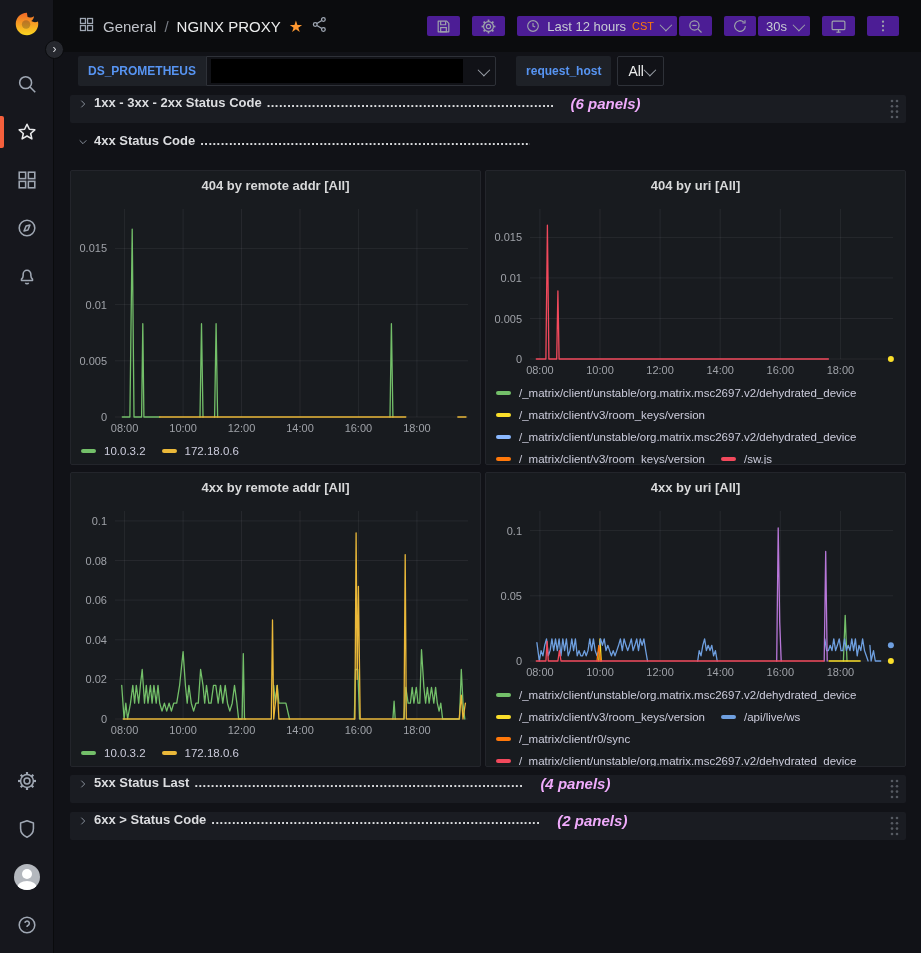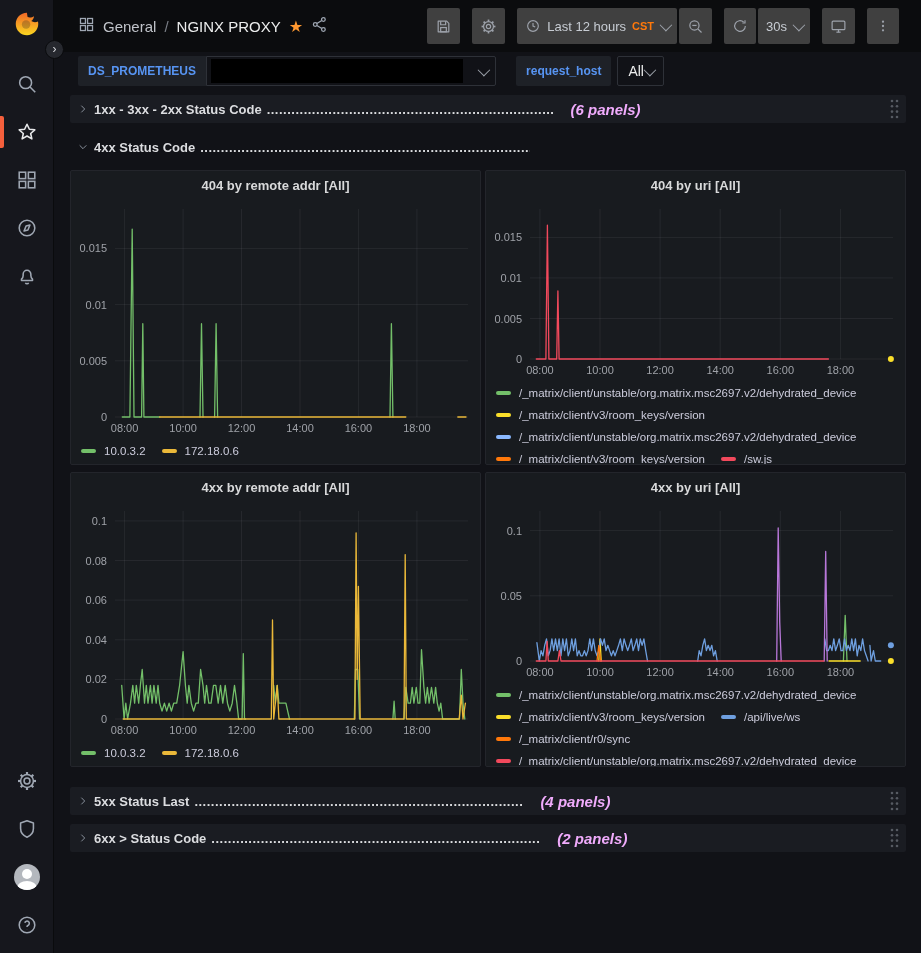--- a/index.html
+++ b/index.html
@@ -32,52 +32,52 @@
   #main { position:absolute; left:54px; top:0; width:867px; height:953px; }
   #topnav { height:52px; background:#0b0c0e; display:flex; align-items:center; padding:0 22px 0 24px; }
   .crumb-icon svg { stroke:#9fa7b3; fill:none; stroke-width:1.8; }
   #breadcrumb { display:flex; align-items:center; gap:8px; font-size:15px; }
   .crumb-section { color:#c0c3c9; cursor:pointer; }
   .crumb-sep { color:#7b7f87; }
   .crumb-title { color:#eceded; }
   .star-filled { color:#ff9830; font-size:16px; cursor:pointer; }
   #toolbar { margin-left:auto; display:flex; align-items:center; gap:12px; }
   .tb-group { display:flex; gap:2px; }
-  .tb-btn { height:36px; min-width:32px; background:#404040; border:none; border-radius:2px;
+  .tb-btn { height:20px; min-width:32px; background:#4c1d95; border:none; border-radius:2px;
     display:flex; align-items:center; justify-content:center; gap:6px; padding:0 8px;
     color:#c7ccd3; font-size:13px; cursor:pointer; font-family:inherit; }
   .tb-btn svg { stroke:#9da2ab; fill:none; stroke-width:1.7; }
-  .tz { color:#ff780a; font-size:11px; font-weight:bold; }
+  .tz { color:#ff780a; font-size:11px; font-weight:normal; }
   .chev { width:9px; height:9px; border-right:1.6px solid #9da2ab; border-bottom:1.6px solid #9da2ab;
     transform:rotate(45deg) translateY(-2px); display:inline-block; }
 
   
   #submenu { height:38px; background:#111217; display:flex; align-items:center; padding:0 15px 0 24px; gap:0; }
   .var-label { height:30px; display:flex; align-items:center; padding:0 10px; background:#1e2127;
     color:#5794f2; font-size:12px; font-weight:bold; border-radius:2px 0 0 2px; cursor:pointer; }
   .var-select { height:30px; width:290px; background:#111217; border:1px solid #2e3138; border-radius:0 2px 2px 0;
     display:flex; align-items:center; justify-content:space-between; padding:0 8px 0 4px; cursor:pointer; }
   .redacted { width:252px; height:24px; background:#000; }
   .var-gap { width:20px; }
   .var-value { height:30px; background:#111217; border:1px solid #2e3138; border-radius:2px;
     display:flex; align-items:center; padding:0 10px; color:#eceded; font-size:14px; cursor:pointer; }
 
   
   #dashboard { padding:5px 15px 0 16px; }
-  .row-bar { height:28px; display:flex; align-items:center; padding:0 4px 0 8px; cursor:pointer; }
+  .row-bar { height:28px; display:flex; padding:0 4px 0 8px; cursor:pointer; }
   .row-bar.collapsed { background:#1a1c22; border-radius:2px; }
   .row-chev svg { stroke:#9fa7b3; fill:none; stroke-width:2; }
   .row-title { color:#dcdde0; font-size:13px; font-weight:bold; margin-left:6px; white-space:nowrap; }
   .row-leader { color:#dcdde0; font-size:13px; font-weight:bold; margin-left:5px; letter-spacing:0.5px;
     white-space:nowrap; overflow:hidden; max-width:330px; }
   .row-count { color:#f0abfc; font-size:15px; font-style:italic; margin-left:16px; white-space:nowrap;font-weight:bold; }
   .row-drag { margin-left:auto; cursor:grab; display:flex; align-items:center; padding-right:2px; }
   .mb10 { margin-bottom:10px; } .mb9 { margin-bottom:9px; }
 
-  #panel-grid { display:grid; grid-template-columns:411px 1fr; column-gap:4px; row-gap:7px; margin-bottom:20px; }
+  #panel-grid { display:grid; grid-template-columns:411px 1fr; column-gap:4px; row-gap:7px; margin-bottom:8px; }
   .panel { height:295px; background:#181b1f; border:1px solid #23252b; border-radius:2px;
     display:flex; flex-direction:column; overflow:hidden; }
   .panel-title { height:28px; flex:none; display:flex; align-items:center; justify-content:center;
     color:#d8d9da; font-size:13px; font-weight:bold; cursor:pointer; }
   .chart-area { flex:1; position:relative; }
   .chart-area svg { position:absolute; left:0; top:0; }
   .legend { flex:none; overflow:hidden; padding:2px 8px 0 10px; display:flex; flex-wrap:wrap;
     column-gap:16px; align-content:flex-start; }
   .legend.tall { height:84px; }
   .legend.short { height:26px; }

